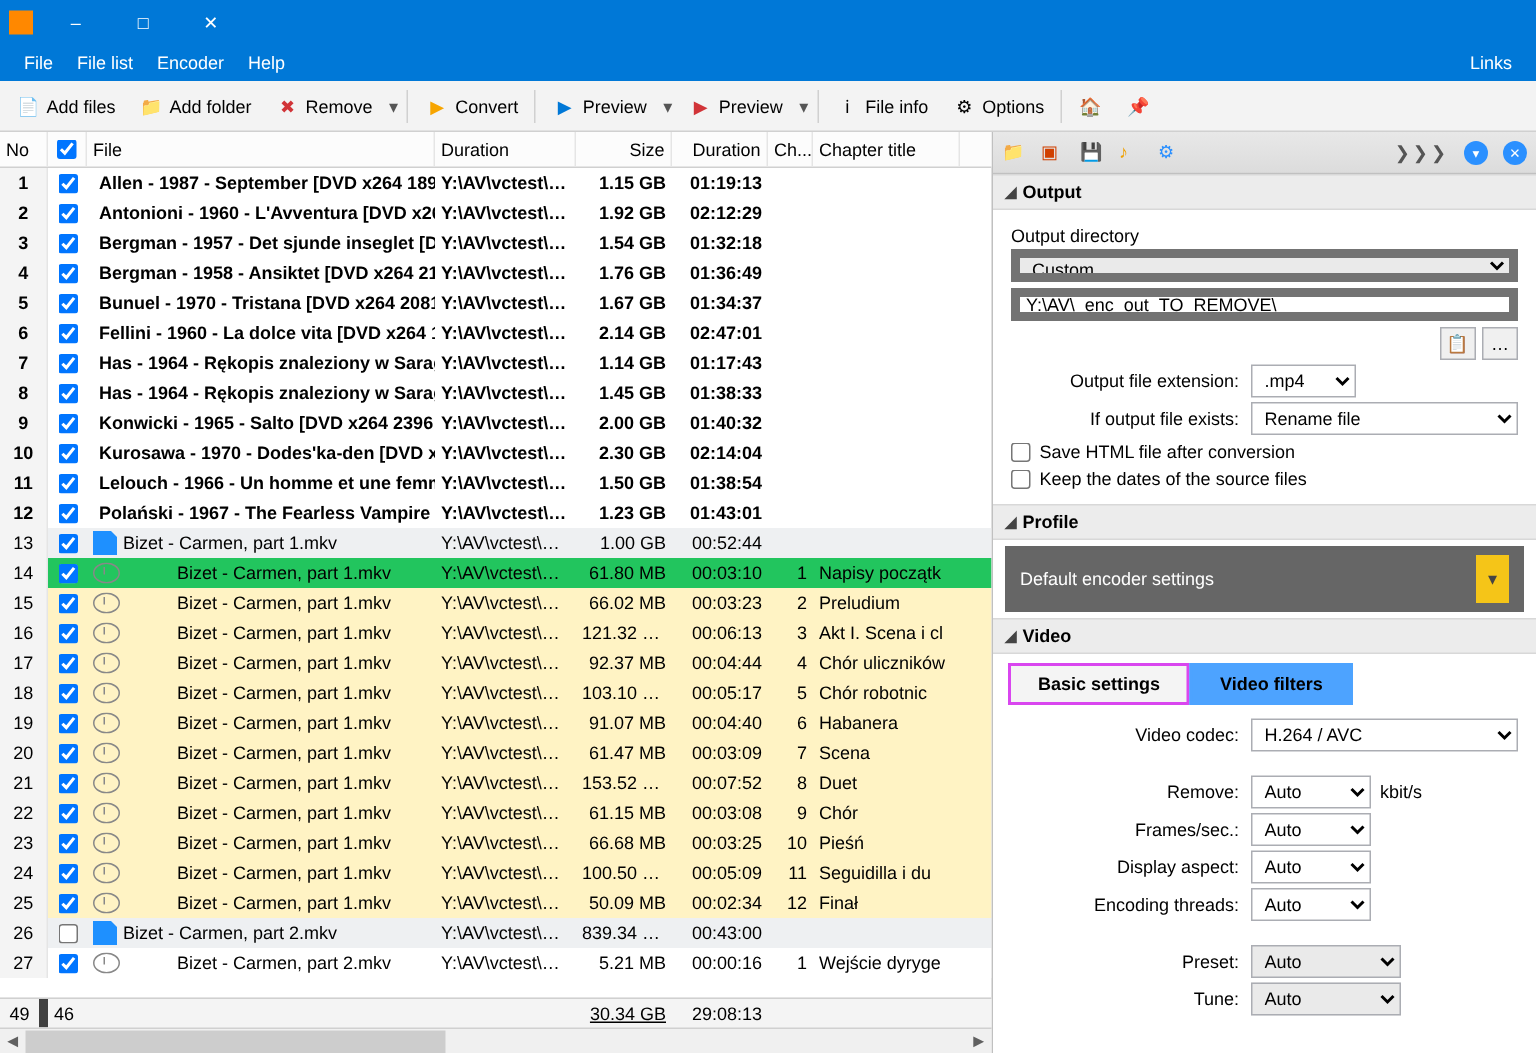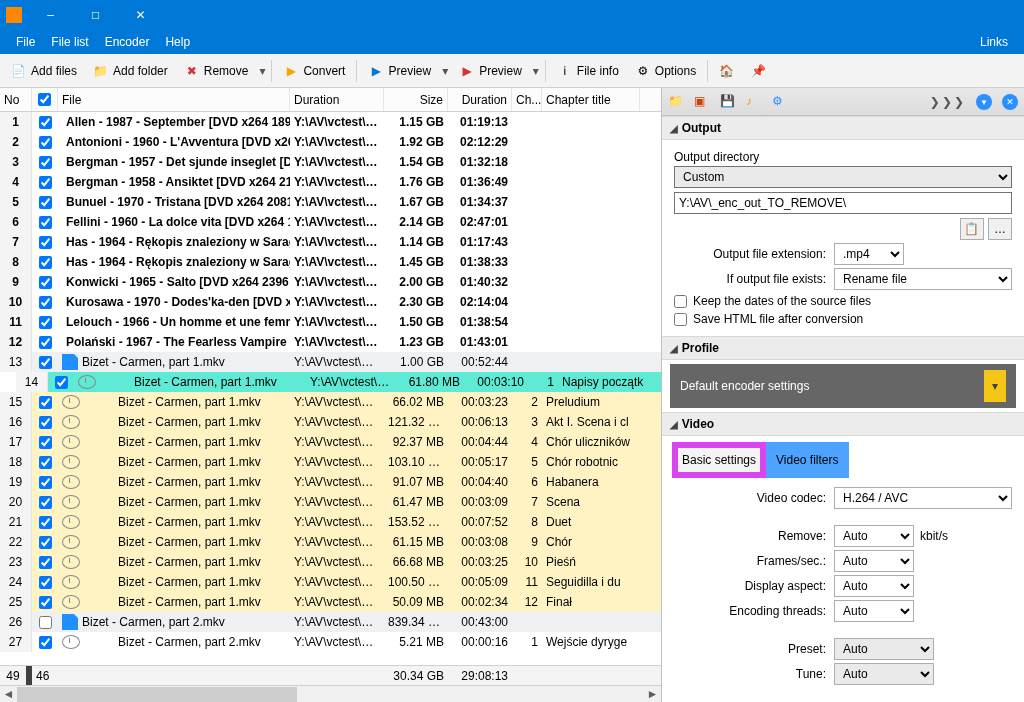--- a/index.html
+++ b/index.html
@@ -21,57 +21,57 @@
 .right { width: 362px; display: flex; flex-direction: column; background: #fff; overflow-y: auto; }
 .gridhead { background: #fcfcfc; border-bottom: 1px solid #d0d0d0; height: 24px; display: grid; grid-template-columns: 32px 26px 232px 94px 64px 64px 30px 98px; align-items: center; }
 .gridhead > div { padding: 0 4px; border-right: 1px solid #e5e5e5; height: 100%; display: flex; align-items: center; overflow: hidden; white-space: nowrap; }
 .gridhead .chk { display:flex; justify-content:center; }
 .gridbody { flex: 1; overflow: auto; }
 .row { display: grid; grid-template-columns: 32px 26px 232px 94px 64px 64px 30px 98px; height: 20px; align-items: center; }
 .row > div { padding: 0 4px; overflow: hidden; white-space: nowrap; text-overflow: ellipsis; }
 .row .no { text-align: center; background: #f4f4f4; border-right: 1px solid #e5e5e5; height:100%; display:flex; align-items:center; justify-content:center; }
 .row.parent { font-weight: bold; }
 .row.child { background: #fff3c4; }
-.row.child.sel { background: #5eead4; margin-left: 16px; }
+.row.child.sel { background: #22c55e; }
 .row .size { text-align: right; }
 .row .dur { text-align: right; }
 .row .ch { text-align: right; }
 .totalrow { display: grid; grid-template-columns: 32px 26px 232px 94px 64px 64px 30px 98px; height: 20px; background: #f4f4f4; border-top: 1px solid #d0d0d0; }
 .totalrow > div { padding: 0 4px; display:flex; align-items:center; }
 .totalrow .no { justify-content:center; border-right:6px solid #404040; }
-.totalrow .size { justify-content:flex-end; }
+.totalrow .size { justify-content:flex-end;text-decoration:underline; }
 .totalrow .dur { justify-content:flex-end; }
 .hscroll { height: 17px; background: #f0f0f0; border-top: 1px solid #d0d0d0; display:flex; align-items:center; }
 .hscroll .arrow { width:17px; height:17px; display:flex; align-items:center; justify-content:center; color:#606060; }
 .hscroll .track { flex:1; height:17px; }
 .hscroll .thumb { width: 280px; height: 15px; background: #cdcdcd; margin:1px 0 0 0; }
 input[type=checkbox] { width: 13px; height: 13px; }
 .fileicon { width:16px; height:16px; display:inline-block; vertical-align:middle; }
 .mkvicon { background: linear-gradient(#1e90ff,#1e90ff); clip-path: polygon(0 0,75% 0,100% 25%,100% 100%,0 100%); position:relative; }
 .clockicon { width:14px; height:14px; border:1px solid #888; border-radius:50%; position:relative; display:inline-block; }
 .clockicon::after { content:""; position:absolute; left:6px; top:2px; width:1px; height:5px; background:#888; }
 .right .tabstrip { background: linear-gradient(#e8e8e8,#dcdcdc); height: 28px; display:flex; align-items:center; padding: 0 6px; gap:10px; border-bottom:1px solid #c0c0c0; }
 .right .tabstrip .ticon { width:16px; height:16px; }
 .right .tabstrip .chev { margin-left:auto; letter-spacing:2px; color:#555; }
 .right .tabstrip .circlebtn { width:16px; height:16px; border-radius:50%; background:#2b90ff; color:#fff; display:flex; align-items:center; justify-content:center; font-size:9px; }
 .sectionhdr { background: #ececec; border-top:1px solid #d8d8d8; border-bottom:1px solid #d8d8d8; padding: 4px 8px; font-weight: bold; display:flex; align-items:center; gap:4px; }
 .sectionhdr .tri { font-size:10px; color:#444; }
 .panel { padding: 6px 12px; }
 .panel .lbl { margin: 4px 0 2px; }
-.panel select, .panel input[type=text] { width: 100%; height: 22px; border: 1px solid #737373; background: #fff; padding: 0 4px; }
+.panel select, .panel input[type=text] { width: 100%; height: 22px; border: 6px solid #737373; background: #fff; padding: 0 4px; }
 .rowflex { display:flex; align-items:center; gap:4px; }
 .btn-sm { width: 24px; height: 22px; border: 1px solid #abadb3; background:#f0f0f0; display:flex; align-items:center; justify-content:center; }
 .fieldrow { display:flex; align-items:center; margin: 3px 0; }
 .fieldrow .flabel { width: 160px; text-align: right; padding-right: 8px; }
 .fieldrow select { flex: 0 0 120px; height:22px; border:1px solid #abadb3; }
 .fieldrow .unit { margin-left: 6px; }
 .profile-bar { background: #666; color:#fff; margin: 4px 8px; height: 44px; display:flex; align-items:center; padding: 0 10px; }
 .profile-bar .pd { width: 22px; height: 32px; background:#f5c518; margin-left:auto; display:flex; align-items:center; justify-content:center; color:#444; }
 .tabs2 { display:flex; margin: 6px 10px 0; }
-.tabs2 .t { padding: 5px 4px; border:6px solid #d946ef; background:#f4f4f4; cursor:default; }
+.tabs2 .t { padding: 5px 18px; border:2px solid #d946ef; background:#f4f4f4; cursor:default;font-weight:bold; }
 .tabs2 .t.active { background: #4da3ff; border-color:#4da3ff; color:#000; }
 .chkline { display:flex; align-items:center; gap:6px; margin: 4px 0; }
 .wide-select { width: 310px !important; }
 .filecell { display:flex; align-items:center; gap:4px; }
 .indent1 { padding-left: 16px; }
 .indent2 { padding-left: 34px; }
 .bold { font-weight: bold; }
 </style>
 </head>
 <body>
@@ -611,25 +611,25 @@
       <div class="fieldrow">
           <div class="flabel">Output file extension:</div>
           <select style="flex:0 0 70px"><option>.mp4</option></select>
         </div>
       <div class="fieldrow">
           <div class="flabel">If output file exists:</div>
           <select style="flex:1"><option>Rename file</option></select>
         </div>
       <div class="chkline">
           <input type="checkbox" style="">
-          <span>Keep the dates of the source files</span>
+          <span>Save HTML file after conversion</span>
         </div>
       <div class="chkline">
           <input type="checkbox" style="">
-          <span>Save HTML file after conversion</span>
+          <span>Keep the dates of the source files</span>
         </div>
     </div>
 
     <div class="sectionhdr">
         <span class="tri">◢</span>
         <span>Profile</span>
       </div>
     <div class="profile-bar">
       <span>Default encoder settings</span>
       <div class="pd">▾</div>

